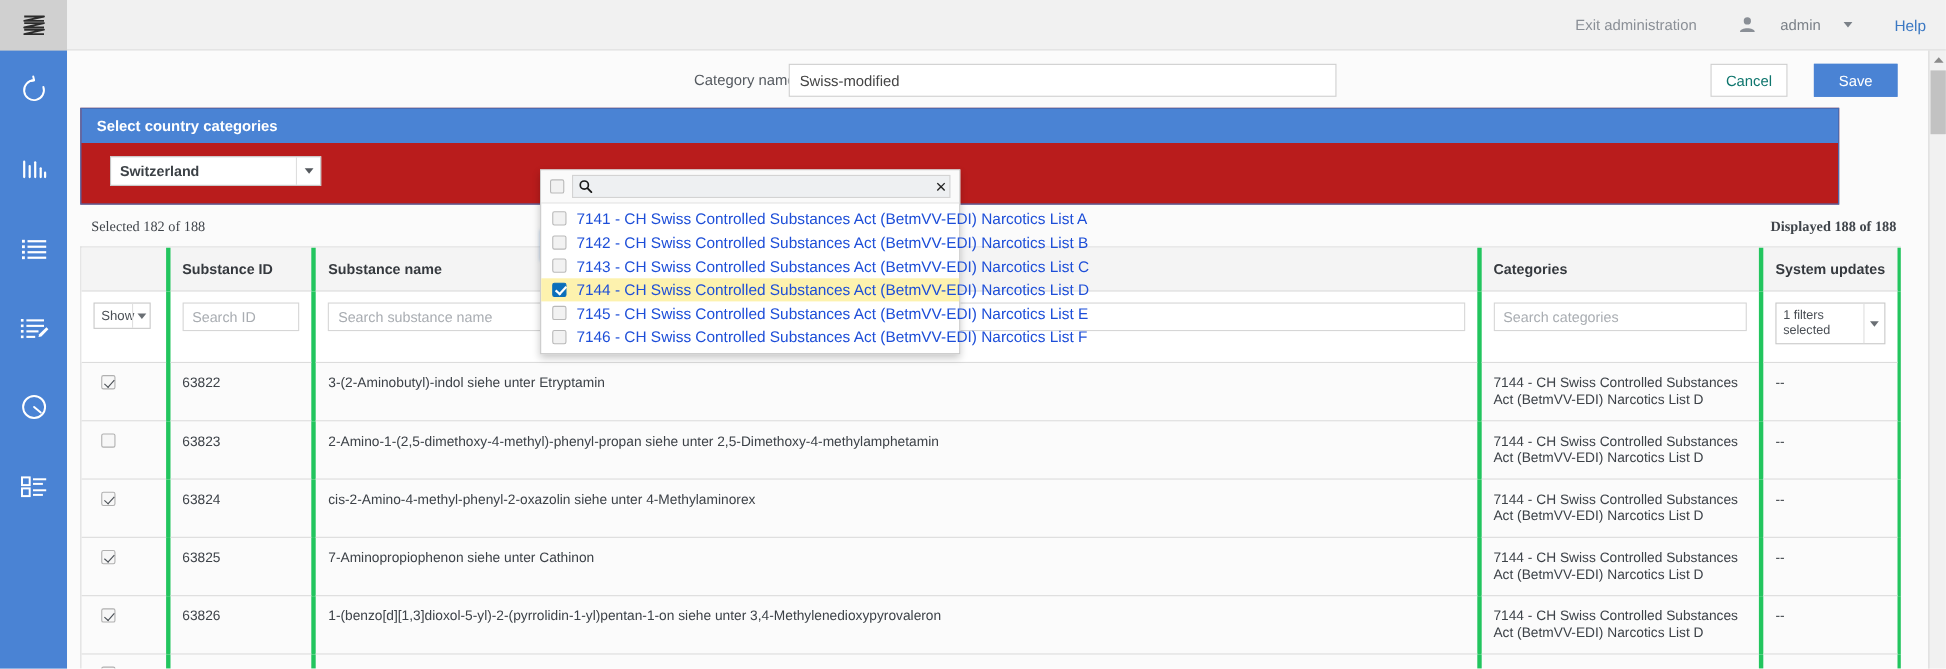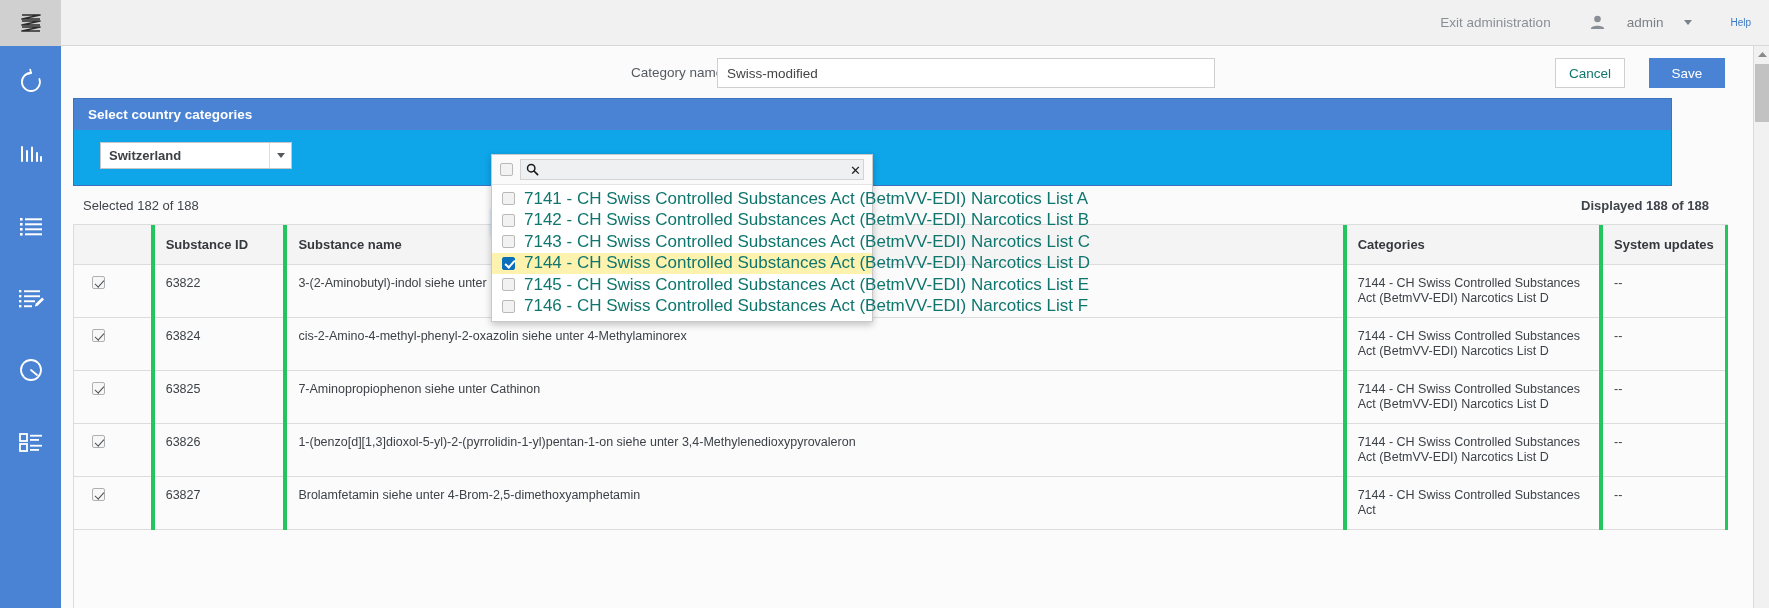--- a/index.html
+++ b/index.html
@@ -44,21 +44,21 @@
   }
   .topbar-link {
     color: #8a8f96; font-size: 13.5px;
     margin-left: 14px; cursor: pointer; white-space: nowrap;
   }
   .topbar-user {
     display: flex; align-items: center; gap: 21px;
     margin-left: 38px; cursor: pointer;
   }
   .topbar-user .uname { color: #7b8188; font-size: 13.5px; }
-  .topbar-help { color: #3b78c3; font-size: 10px; margin-left: 38px; cursor: pointer; }
+  .topbar-help { color: #3b78c3; font-size: 14px; margin-left: 38px; cursor: pointer; }
   .caret-dn {
     width: 0; height: 0;
     border-left: 4.5px solid transparent;
     border-right: 4.5px solid transparent;
     border-top: 5px solid #7b8188;
   }
 
   
   .content {
     position: absolute; left: 61px; top: 46px;
@@ -94,21 +94,21 @@
   .btn-save {
     right: 28px; width: 76px;
     background: #4a83d4; border-color: #4a83d4; color: #fff;
   }
 
   
   .panel {
     position: absolute; left: 12px; top: 52px;
     width: 1599px; height: 88px;
     border: 1px solid #3f72bd;
-    background: #0ea5e9;
+    background: #b91c1c;
   }
   .panel-head {
     height: 31px; background: #4a83d4;
     color: #fff; font-size: 13.5px; font-weight: bold;
     display: flex; align-items: center; padding-left: 14px;
   }
   .panel-body { position: relative; height: 56px; font-weight: bold; }
   .country-select {
     position: absolute; left: 26px; top: 12px;
     width: 192px; height: 27px;
@@ -169,39 +169,39 @@
     flex: 1; font-size: 12px; padding-left: 5px; color: #333;
     font-family: "Liberation Sans", sans-serif;
   }
   .dd-clear {
     position: absolute; right: 8px; top: 50%; transform: translateY(-50%);
     color: #222; font-size: 13px; cursor: pointer; line-height: 1;
   }
   .dd-item {
     display: flex; align-items: center; gap: 9px;
     height: 21.5px; padding: 0 10px;
-    font-size: 17px; color: #0f766e; cursor: pointer;
+    font-size: 14px; color: #1d4ed8; cursor: pointer;
     white-space: nowrap;
   }
   .dd-item.sel { background: #fdf2ae; }
   .dd-item.sel .cbx {
     background: #0a6fbb; border-color: #0a6fbb;
     position: relative;
   }
   .dd-item.sel .cbx::after {
     content: ""; position: absolute;
     left: 3.5px; top: 0.5px; width: 4px; height: 8px;
     border: solid #fff; border-width: 0 2px 2px 0;
     transform: rotate(42deg);
   }
   .dd-list { padding: 3px 0 4px; }
 
   
   .counts {
-    position: absolute; top: 152px; left: 0; right: 16px; height: 22px;
+    position: absolute; top: 152px; left: 0; right: 1px; height: 22px; font-family: Liberation Serif, serif;
   }
   .count-left {
     position: absolute; left: 22px; top: 0;
     font-size: 13px; color: #40454b;
   }
   .count-right {
     position: absolute; right: 28px; top: 0;
     font-size: 13px; color: #40454b; font-weight: bold;
   }
 
@@ -442,25 +442,59 @@
         <thead>
           <tr>
             <th></th>
             <th>Substance ID</th>
             <th>Substance name</th>
             <th>Categories</th>
             <th>System updates</th>
           </tr>
         </thead>
         <tbody>
+          <tr class="filters">
+            <td>
+              <div class="show-sel">
+                <span>Show</span>
+                <span class="arrowbox">
+                    <i class="tri" style="border-top-color:#6a6f74;"></i>
+                  </span>
+              </div>
+            </td>
+            <td>
+              <input class="filter-input" type="text" placeholder="Search ID" style="">
+            </td>
+            <td>
+              <input class="filter-input" type="text" placeholder="Search substance name" style="">
+            </td>
+            <td>
+              <input class="filter-input" type="text" placeholder="Search categories" style="">
+            </td>
+            <td>
+              <div class="multi-sel">
+                <span>1 filters selected</span>
+                <span class="arrowbox">
+                    <i class="tri" style="border-top-color:#6a6f74;"></i>
+                  </span>
+              </div>
+            </td>
+          </tr>
 
           <tr class="datarow">
             <td class="cell-chk"><span class="rowcbx on"></span></td>
             <td>63822</td>
             <td class="cell-name">3-(2-Aminobutyl)-indol siehe unter Etryptamin</td>
+            <td class="cell-cat">7144 - CH Swiss Controlled Substances Act (BetmVV-EDI) Narcotics List D</td>
+            <td class="cell-sys">--</td>
+          </tr>
+          <tr class="datarow">
+            <td class="cell-chk"><span class="rowcbx"></span></td>
+            <td>63823</td>
+            <td class="cell-name">2-Amino-1-(2,5-dimethoxy-4-methyl)-phenyl-propan siehe unter 2,5-Dimethoxy-4-methylamphetamin</td>
             <td class="cell-cat">7144 - CH Swiss Controlled Substances Act (BetmVV-EDI) Narcotics List D</td>
             <td class="cell-sys">--</td>
           </tr>
           <tr class="datarow">
             <td class="cell-chk"><span class="rowcbx on"></span></td>
             <td>63824</td>
             <td class="cell-name">cis-2-Amino-4-methyl-phenyl-2-oxazolin siehe unter 4-Methylaminorex</td>
             <td class="cell-cat">7144 - CH Swiss Controlled Substances Act (BetmVV-EDI) Narcotics List D</td>
             <td class="cell-sys">--</td>
           </tr>

